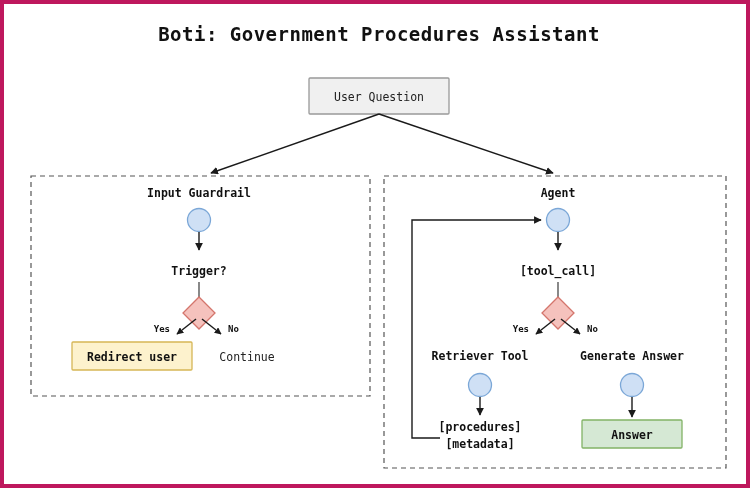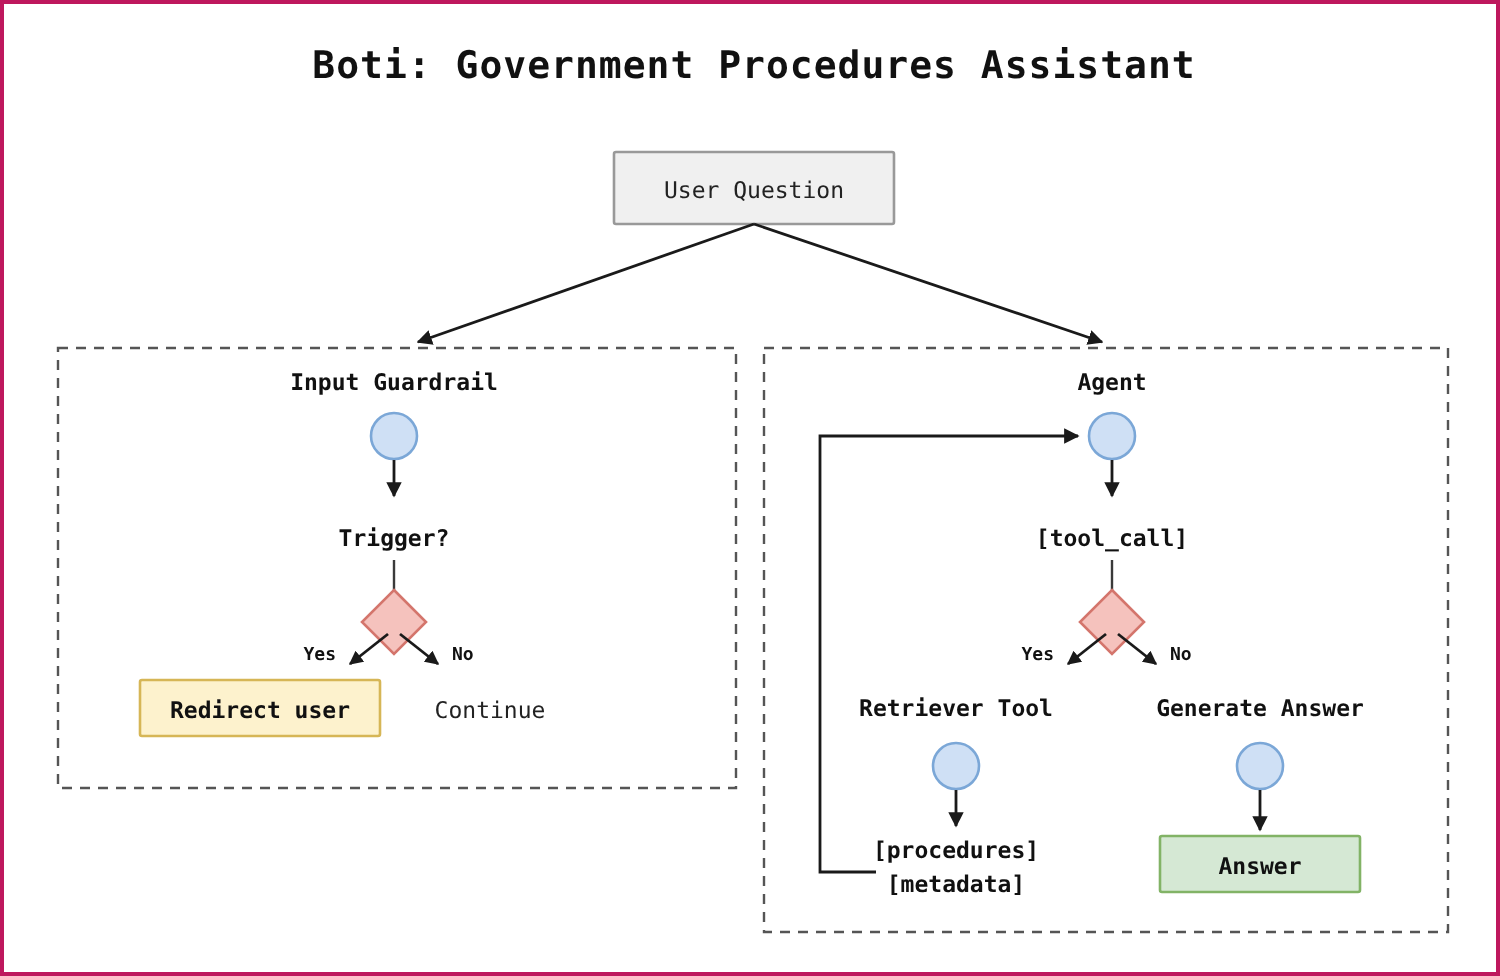--- a/index.html
+++ b/index.html
@@ -8,21 +8,21 @@
     background: #ffffff;
   }
   body {
     font-family: "DejaVu Sans Mono", monospace;
   }
   #canvas {
     position: relative;
     width: 750px;
     height: 488px;
     background: #ffffff;
-    border: 2px solid #be185d;
+    border: 4px solid #be185d;
     box-sizing: border-box;
     overflow: hidden;
   }
   #diagram-svg {
     position: absolute;
     left: 0;
     top: 0;
     width: 750px;
     height: 488px;
   }

